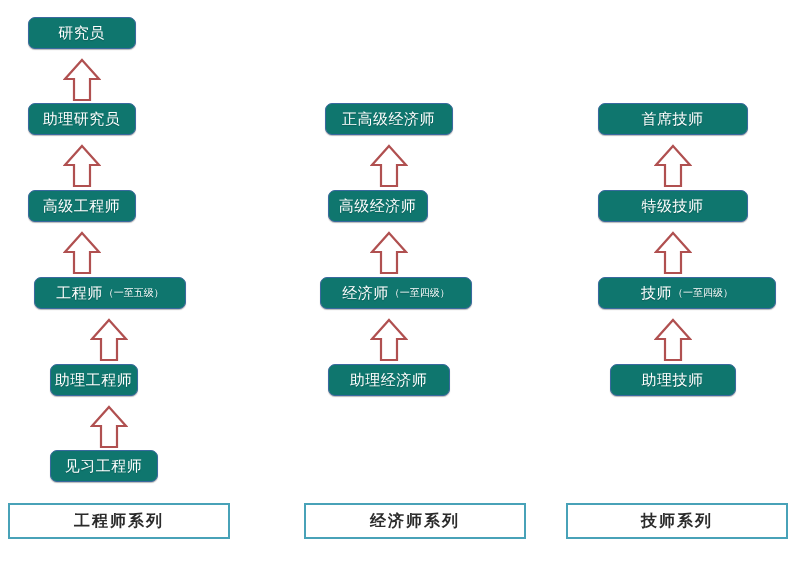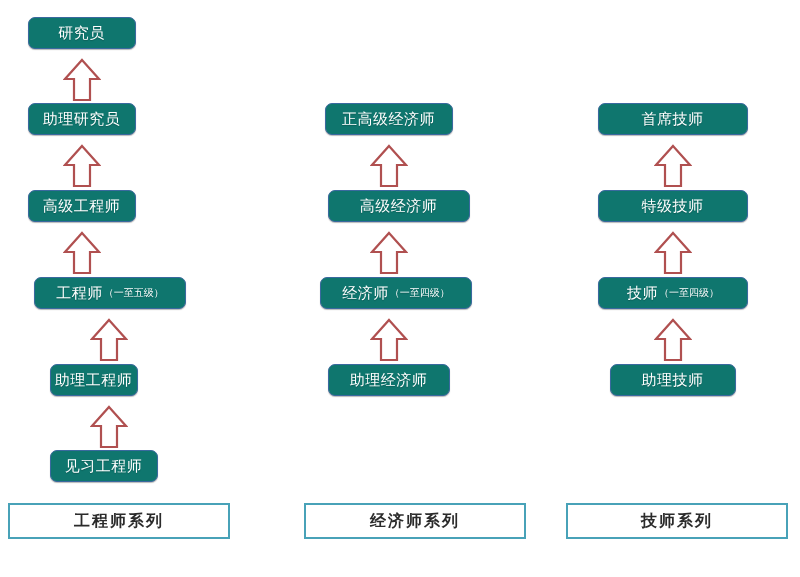--- a/index.html
+++ b/index.html
@@ -145,21 +145,21 @@
     <span class="rank-label">正高级经济师</span>
     <span class="rank-sub"></span>
   </div>
 
   <div class="arrow" style="left:370px; top:143px;">
     <svg viewBox="0 0 38 46" preserveAspectRatio="none">
       <polygon points="19,3 36,22 27,22 27,43 11,43 11,22 2,22" fill="#ffffff" stroke="#b05050" stroke-width="2.2" stroke-linejoin="miter"></polygon>
     </svg>
   </div>
 
-  <div class="rank-box" style="left:328px; top:190px; width:142px;">
+  <div class="rank-box" style="left:328px; top:190px; width:100px;">
     <span class="rank-label">高级经济师</span>
     <span class="rank-sub"></span>
   </div>
 
   <div class="arrow" style="left:370px; top:230px;">
     <svg viewBox="0 0 38 46" preserveAspectRatio="none">
       <polygon points="19,3 36,22 27,22 27,43 11,43 11,22 2,22" fill="#ffffff" stroke="#b05050" stroke-width="2.2" stroke-linejoin="miter"></polygon>
     </svg>
   </div>
 
@@ -198,21 +198,21 @@
     <span class="rank-label">特级技师</span>
     <span class="rank-sub"></span>
   </div>
 
   <div class="arrow" style="left:654px; top:230px;">
     <svg viewBox="0 0 38 46" preserveAspectRatio="none">
       <polygon points="19,3 36,22 27,22 27,43 11,43 11,22 2,22" fill="#ffffff" stroke="#b05050" stroke-width="2.2" stroke-linejoin="miter"></polygon>
     </svg>
   </div>
 
-  <div class="rank-box" style="left:598px; top:277px; width:150px;">
+  <div class="rank-box" style="left:598px; top:277px; width:178px;">
     <span class="rank-label">技师</span>
     <span class="rank-sub">（一至四级）</span>
   </div>
 
   <div class="arrow" style="left:654px; top:317px;">
     <svg viewBox="0 0 38 46" preserveAspectRatio="none">
       <polygon points="19,3 36,22 27,22 27,43 11,43 11,22 2,22" fill="#ffffff" stroke="#b05050" stroke-width="2.2" stroke-linejoin="miter"></polygon>
     </svg>
   </div>
 

